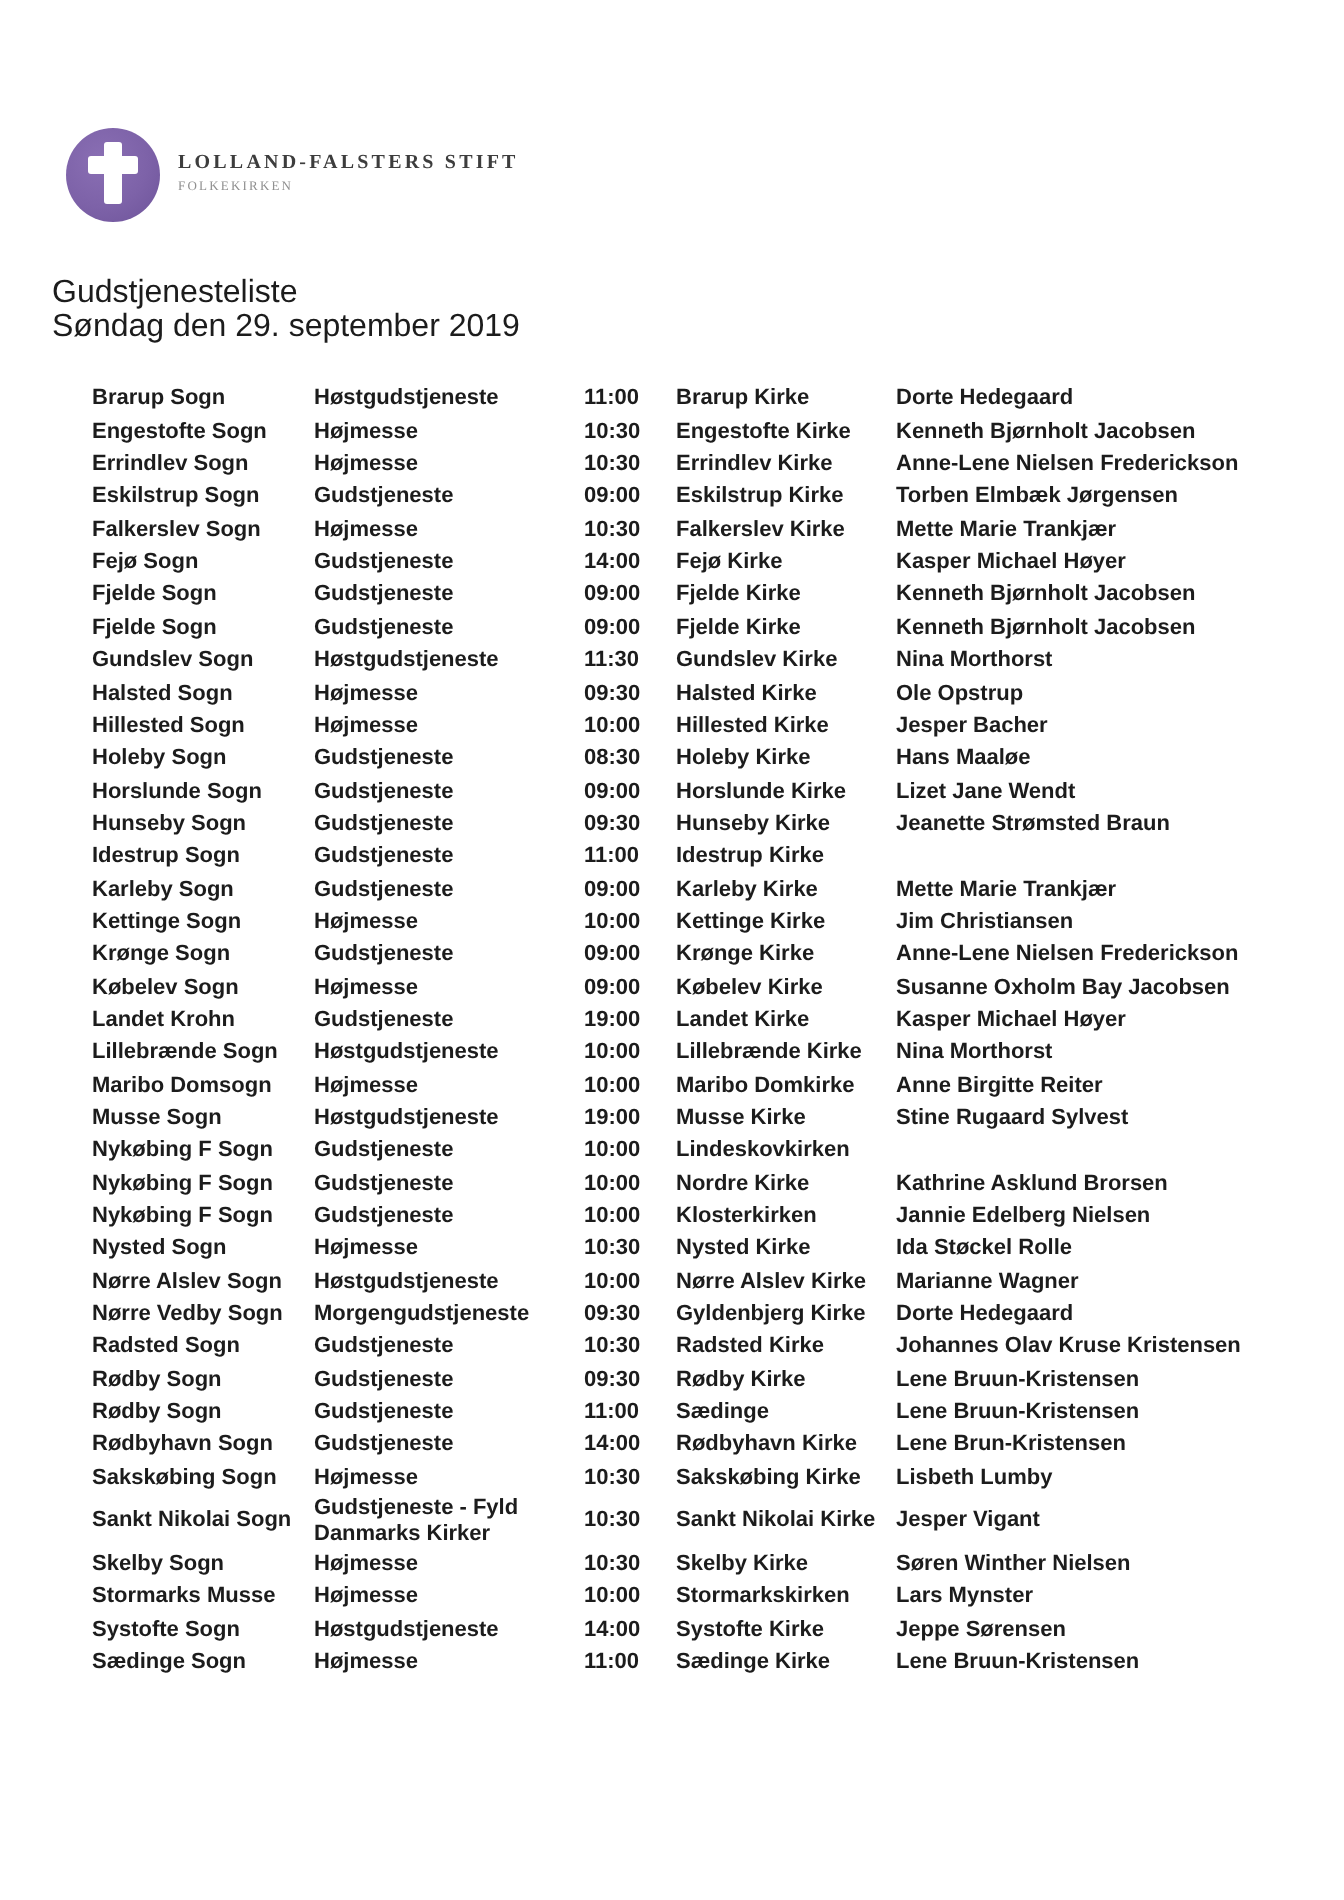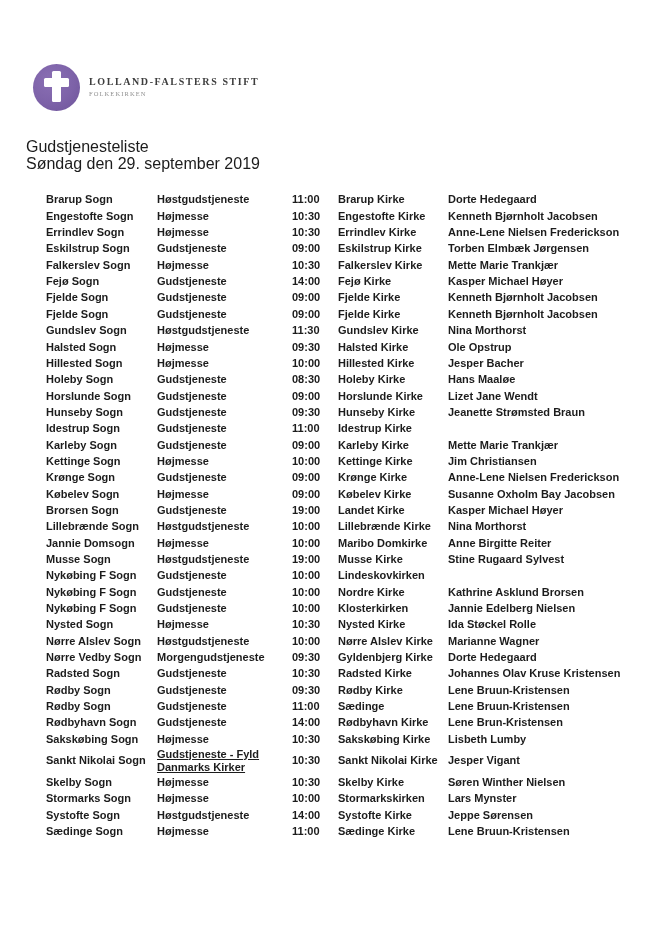--- a/index.html
+++ b/index.html
@@ -44,21 +44,21 @@
     display:grid;
     grid-template-columns:111px 135px 46px 110px 1fr;
     align-items:center;
     min-height:16.35px;
   }
   .cell{
     font-size:11px;font-weight:700;color:#1c1c1c;line-height:13.5px;
     white-space:nowrap;overflow:visible;
   }
   .cell.wrap{white-space:normal;padding-right:12px;}
-  .cell.underline{text-decoration:underline;}
+  .cell.underline{}
 </style>
 </head>
 <body>
 
 <div class="page">
 
   <div class="logo-row">
     <div class="logo-circle">
       <div class="cross-v"></div>
       <div class="cross-h"></div>
@@ -201,35 +201,35 @@
         <span class="cell">Anne-Lene Nielsen Frederickson</span>
       </div>
       <div class="row">
         <span class="cell">Købelev Sogn</span>
         <span class="cell wrap">Højmesse</span>
         <span class="cell">09:00</span>
         <span class="cell">Købelev Kirke</span>
         <span class="cell">Susanne Oxholm Bay Jacobsen</span>
       </div>
       <div class="row">
-        <span class="cell">Brorsen Sogn</span>
+        <span class="cell">Landet Krohn</span>
         <span class="cell wrap">Gudstjeneste</span>
         <span class="cell">19:00</span>
         <span class="cell">Landet Kirke</span>
         <span class="cell">Kasper Michael Høyer</span>
       </div>
       <div class="row">
         <span class="cell">Lillebrænde Sogn</span>
         <span class="cell wrap">Høstgudstjeneste</span>
         <span class="cell">10:00</span>
         <span class="cell">Lillebrænde Kirke</span>
         <span class="cell">Nina Morthorst</span>
       </div>
       <div class="row">
-        <span class="cell">Jannie Domsogn</span>
+        <span class="cell">Maribo Domsogn</span>
         <span class="cell wrap">Højmesse</span>
         <span class="cell">10:00</span>
         <span class="cell">Maribo Domkirke</span>
         <span class="cell">Anne Birgitte Reiter</span>
       </div>
       <div class="row">
         <span class="cell">Musse Sogn</span>
         <span class="cell wrap">Høstgudstjeneste</span>
         <span class="cell">19:00</span>
         <span class="cell">Musse Kirke</span>
@@ -319,21 +319,21 @@
         <span class="cell">Jesper Vigant</span>
       </div>
       <div class="row">
         <span class="cell">Skelby Sogn</span>
         <span class="cell wrap">Højmesse</span>
         <span class="cell">10:30</span>
         <span class="cell">Skelby Kirke</span>
         <span class="cell">Søren Winther Nielsen</span>
       </div>
       <div class="row">
-        <span class="cell">Stormarks Sogn</span>
+        <span class="cell">Stormarks Musse</span>
         <span class="cell wrap">Højmesse</span>
         <span class="cell">10:00</span>
         <span class="cell">Stormarkskirken</span>
         <span class="cell">Lars Mynster</span>
       </div>
       <div class="row">
         <span class="cell">Systofte Sogn</span>
         <span class="cell wrap">Høstgudstjeneste</span>
         <span class="cell">14:00</span>
         <span class="cell">Systofte Kirke</span>

